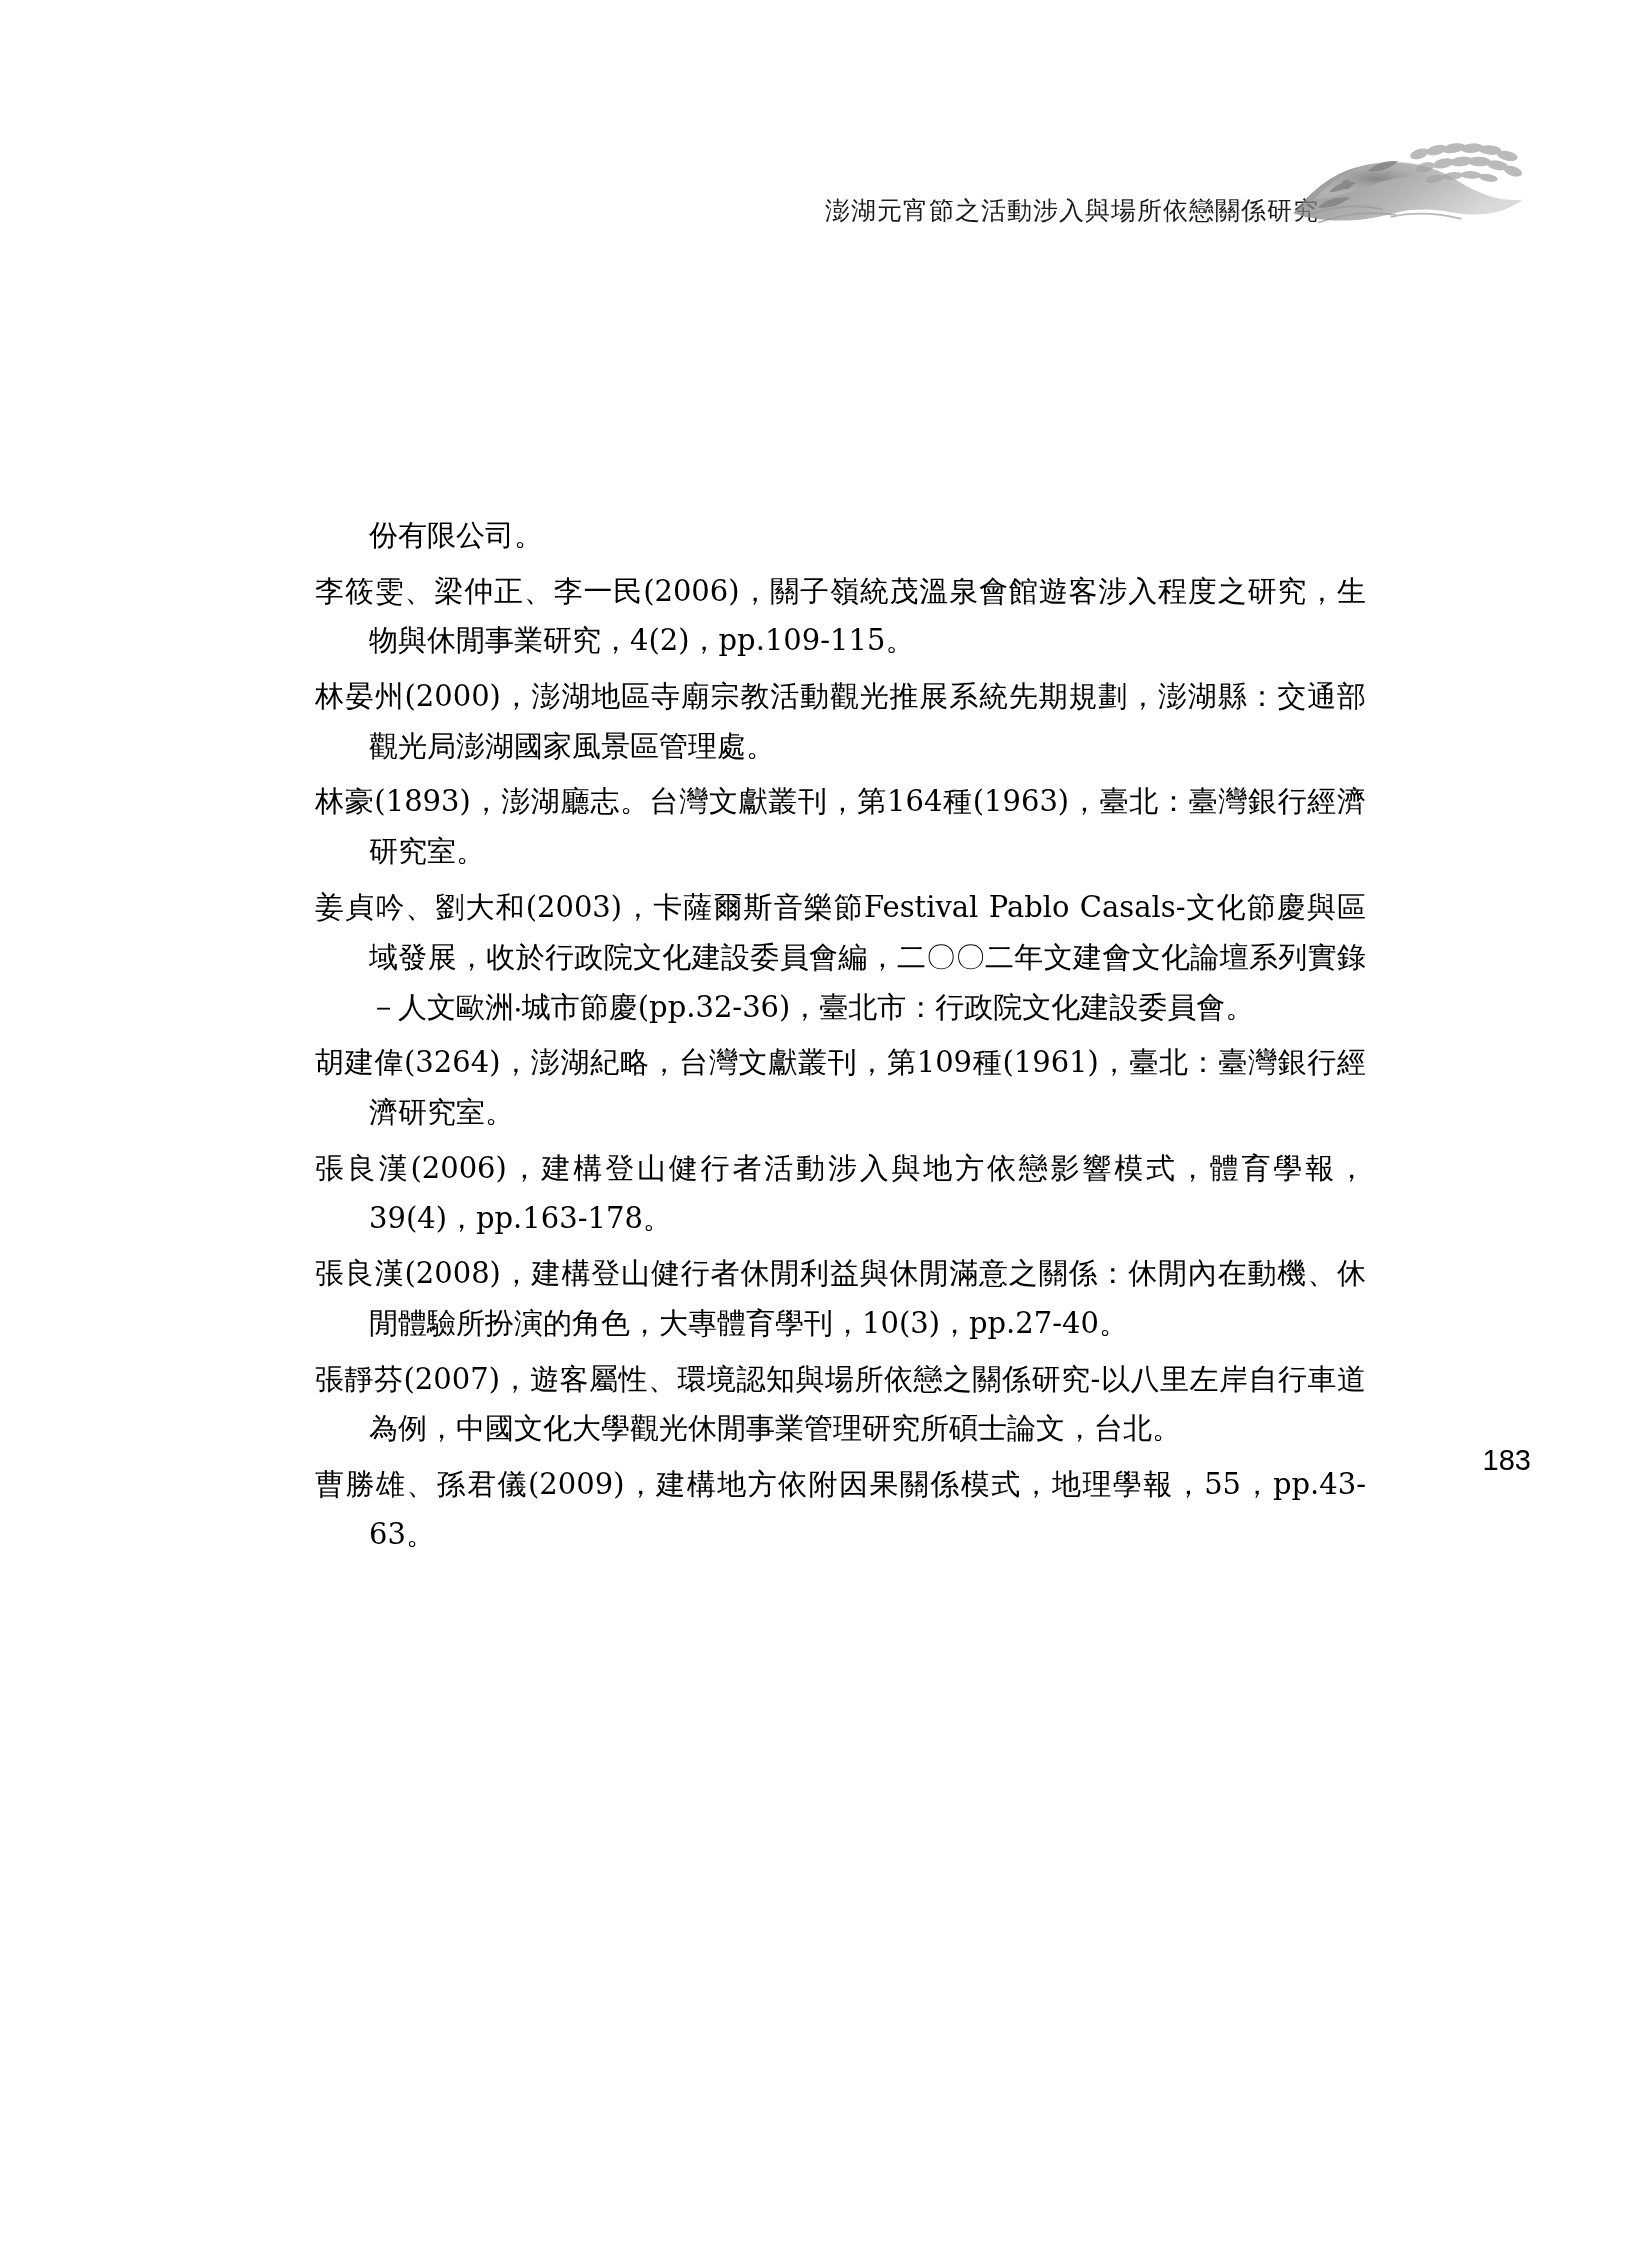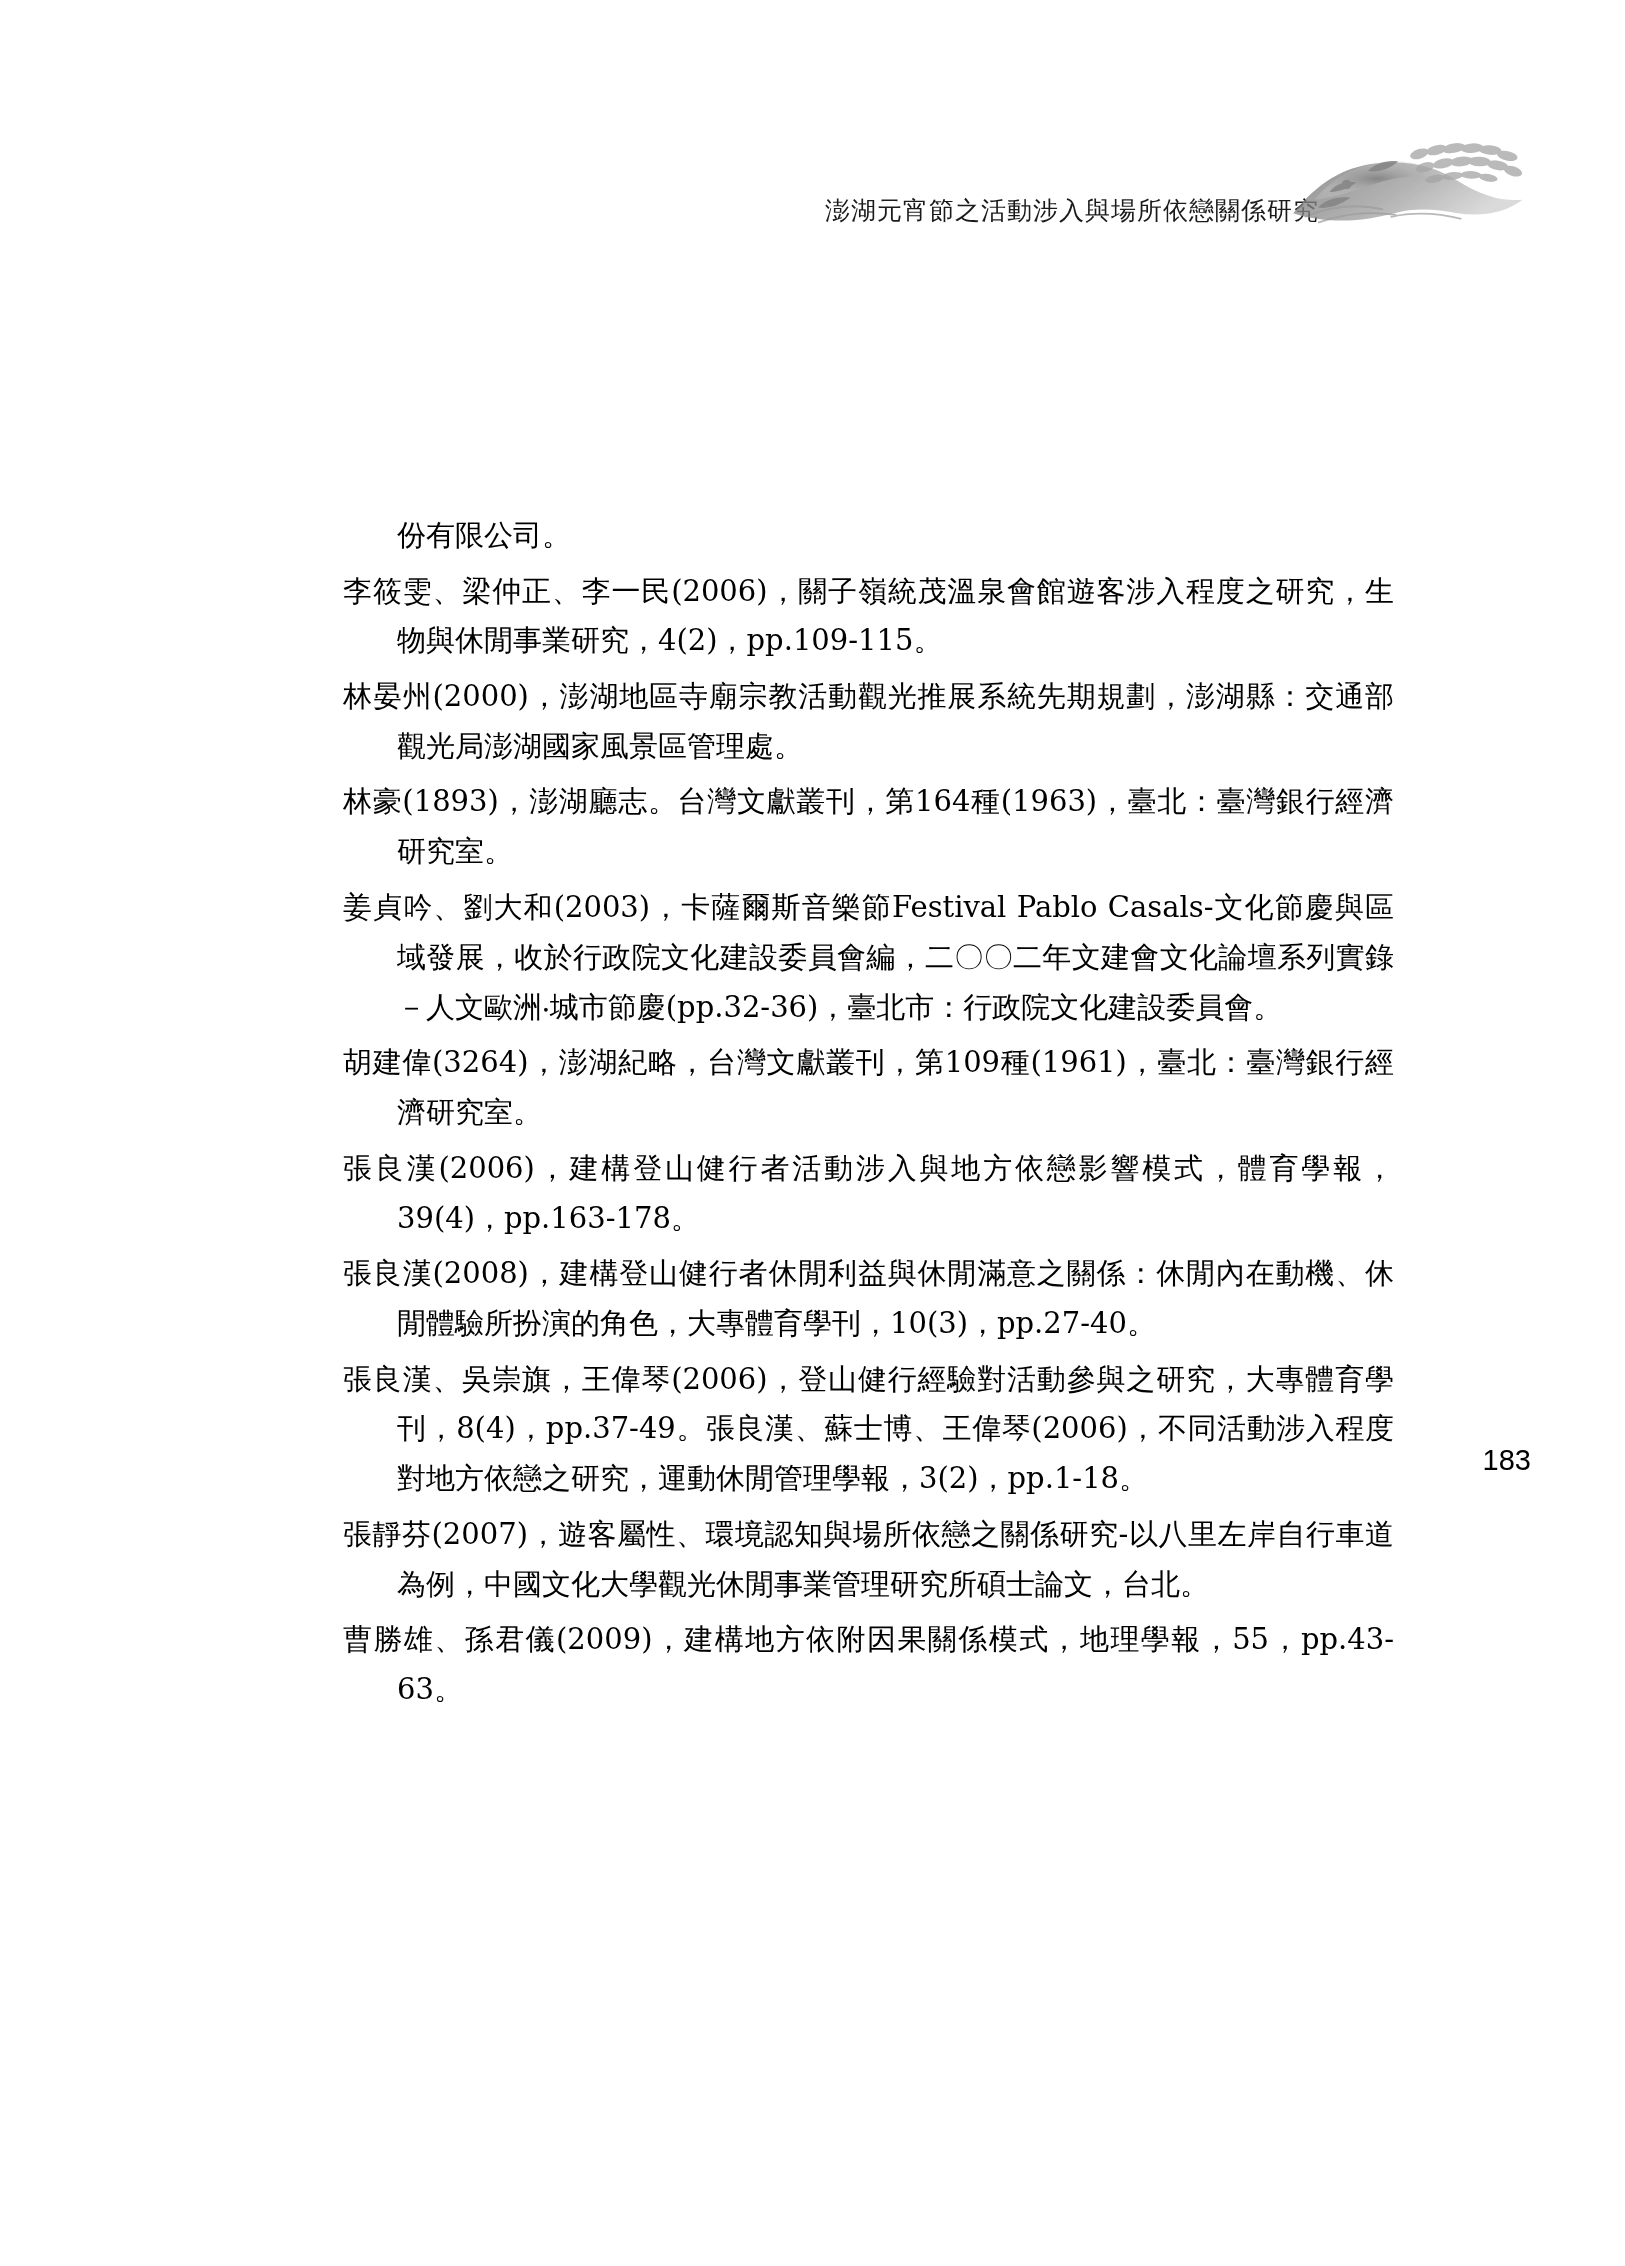--- a/index.html
+++ b/index.html
@@ -50,21 +50,20 @@
     opacity: 0.85;
   }
   .header-emblem svg { display: block; }
 
   
   .refs {
     position: absolute;
     top: 511px;
     left: 315px;
     width: 1051px;
-    margin-left: 28px;
   }
   .ref {
     font-size: 29px;
     line-height: 1.72;
     text-align: justify;
     text-justify: inter-ideograph;
     margin-bottom: 5.7px;
     padding-left: 54px;
     text-indent: -54px;
   }
@@ -144,21 +143,20 @@
 
   <div class="refs">
     <div class="ref cont">份有限公司。</div>
     <div class="ref">李筱雯、梁仲正、李一民(2006)，關子嶺統茂溫泉會館遊客涉入程度之研究，生物與休閒事業研究，4(2)，pp.109-115。</div>
     <div class="ref">林晏州(2000)，澎湖地區寺廟宗教活動觀光推展系統先期規劃，澎湖縣：交通部觀光局澎湖國家風景區管理處。</div>
     <div class="ref">林豪(1893)，澎湖廳志。台灣文獻叢刊，第164種(1963)，臺北：臺灣銀行經濟研究室。</div>
     <div class="ref">姜貞吟、劉大和(2003)，卡薩爾斯音樂節Festival Pablo Casals-文化節慶與區域發展，收於行政院文化建設委員會編，二〇〇二年文建會文化論壇系列實錄－人文歐洲‧城市節慶(pp.32-36)，臺北市：行政院文化建設委員會。</div>
     <div class="ref">胡建偉(3264)，澎湖紀略，台灣文獻叢刊，第109種(1961)，臺北：臺灣銀行經濟研究室。</div>
     <div class="ref">張良漢(2006)，建構登山健行者活動涉入與地方依戀影響模式，體育學報，39(4)，pp.163-178。</div>
     <div class="ref">張良漢(2008)，建構登山健行者休閒利益與休閒滿意之關係：休閒內在動機、休閒體驗所扮演的角色，大專體育學刊，10(3)，pp.27-40。</div>
-    <div class="ref">張良漢、吳崇旗，王偉琴(2006)，登山健行經驗對活動參與之研究，大專體育學刊，8(4)，pp.37-49。張良漢、蘇士博、王偉琴(2006)，不同活動涉入程度對地方依戀之研究，運動休閒管理學報，3(2)，pp.1-18。</div>
     <div class="ref">張靜芬(2007)，遊客屬性、環境認知與場所依戀之關係研究-以八里左岸自行車道為例，中國文化大學觀光休閒事業管理研究所碩士論文，台北。</div>
     <div class="ref">曹勝雄、孫君儀(2009)，建構地方依附因果關係模式，地理學報，55，pp.43-63。</div>
   </div>
 
   <div class="page-number">183</div>
 
 </div>
 
 
 </body></html>

